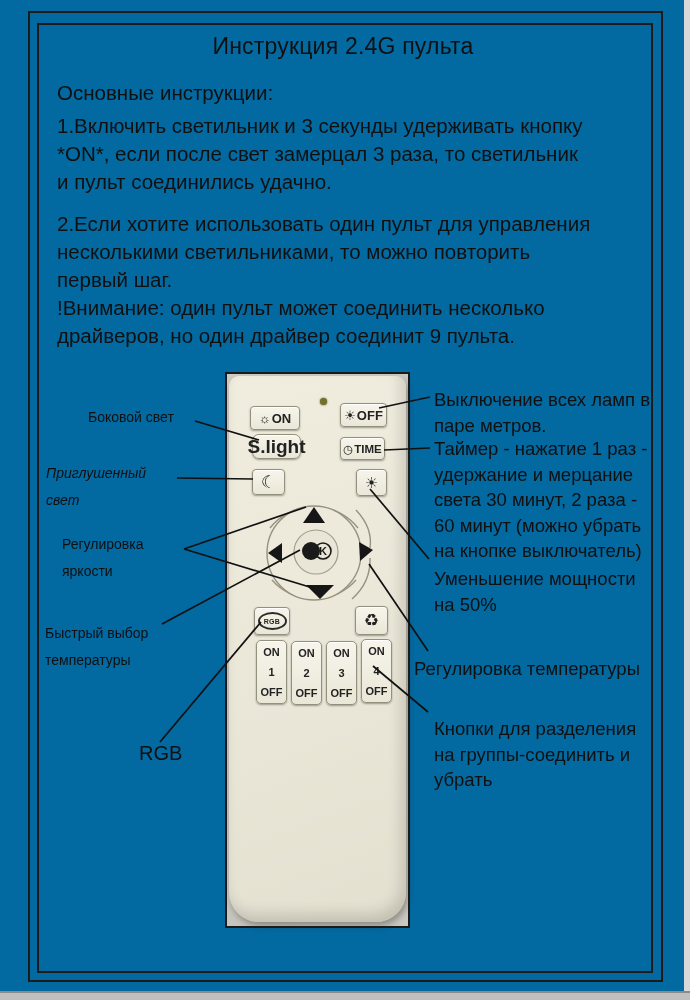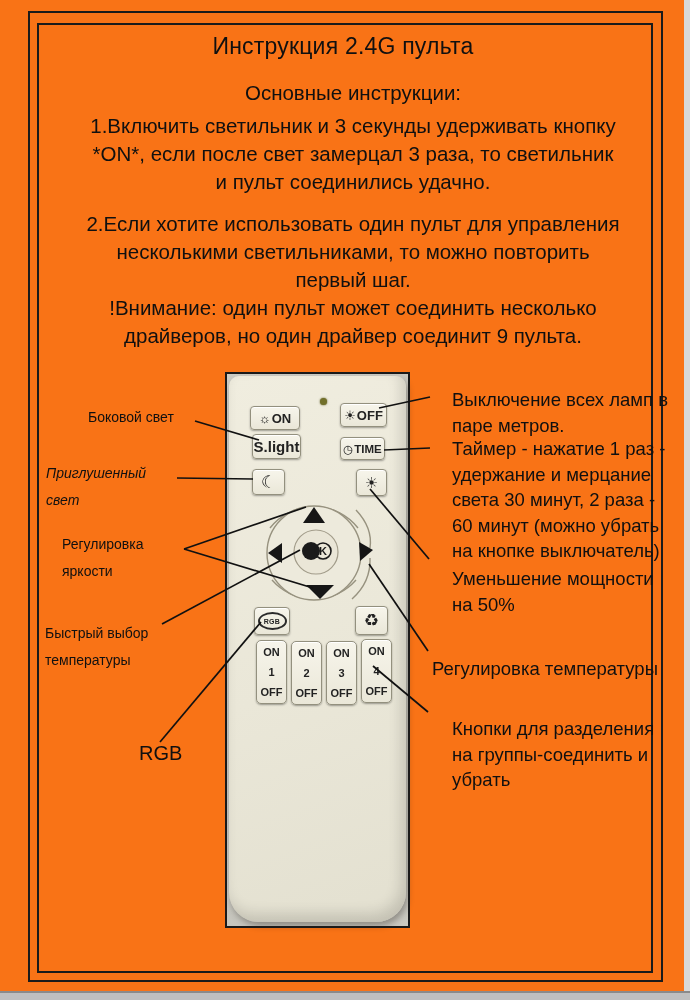--- a/index.html
+++ b/index.html
@@ -1,55 +1,55 @@
 <!DOCTYPE html>
 <html><head>
 <meta charset="utf-8">
 <style>
   html,body{margin:0;padding:0;background:#fff;}
-  #canvas{position:relative;width:690px;height:1000px;background:#f97316;
+  #canvas{position:relative;width:690px;height:1000px;background:#0369a1;
           font-family:"Liberation Sans","DejaVu Sans",sans-serif;color:#101010;overflow:hidden;}
   .frame{position:absolute;border:2px solid #1b1b1b;background:transparent;}
   #outer-frame{left:28px;top:11px;width:631px;height:967px;}
   #inner-frame{left:37px;top:23px;width:612px;height:946px;}
   #right-edge-strip{position:absolute;left:684px;top:0;width:6px;height:1000px;background:#d9d9d9;}
   #bottom-band{position:absolute;left:0;top:991px;width:690px;height:9px;background:#bfbfbf;border-top:2px solid #8a8a8a;box-sizing:border-box;}
 
   #doc-title{position:absolute;left:37px;top:33px;width:612px;text-align:center;font-size:23px;letter-spacing:.2px;}
-  .bodytext{position:absolute;left:57px;width:592px;font-size:20.5px;line-height:28px;text-align:center;}
+  .bodytext{position:absolute;left:57px;width:592px;font-size:20.5px;line-height:28px;}
   #intro-heading{top:79px;}
   #step1{top:112px;}
   #step2-block{top:210px;}
   .prewrap{white-space:pre-line;}
 
   
   #photo{position:absolute;left:225px;top:372px;width:185px;height:556px;background:linear-gradient(135deg,#cdccc4,#c4c3bb 60%,#cbcac2);border:2px solid #1a1a1a;box-sizing:border-box;}
   #remote-body{position:absolute;left:2px;top:2px;width:177px;height:546px;background:linear-gradient(160deg,#f0eddf 0%,#eae7d8 55%,#e3e0d0 100%);border-radius:10px 10px 30px 30px;box-shadow:inset -5px -8px 14px rgba(0,0,0,.14), 2px 4px 6px rgba(40,35,30,.35);}
   #led-dot{position:absolute;left:91px;top:22px;width:7px;height:7px;border-radius:50%;background:#72702a;box-shadow:0 0 2px #55531c;}
   .btn{position:absolute;display:flex;align-items:center;justify-content:center;gap:1px;
        background:linear-gradient(#f7f5eb,#eae7d8);border:1px solid #93907e;border-radius:4px;
        box-shadow:0 1px 2px rgba(0,0,0,.35), inset 0 1px 0 #fff;
        font-weight:bold;color:#222;font-size:13px;box-sizing:border-box;}
   .btn .ic{font-weight:bold;}
   #btn-on{left:21px;top:30px;width:50px;height:24px;}
   #btn-off{left:111px;top:27px;width:47px;height:24px;}
-  #btn-slight{left:23px;top:58px;width:49px;height:25px;font-size:15px;}
+  #btn-slight{left:23px;top:58px;width:49px;height:25px;font-size:19px;border-radius:7px;}
   #btn-time{left:111px;top:61px;width:45px;height:23px;font-size:11.5px;}
   #btn-moon{left:23px;top:93px;width:33px;height:26px;font-size:17px;}
   #btn-sun{left:127px;top:93px;width:31px;height:27px;font-size:15px;}
   #dpad{position:absolute;left:27px;top:118px;width:120px;height:120px;}
   #btn-rgb{left:25px;top:231px;width:36px;height:28px;}
   #btn-rgb .oval{display:flex;align-items:center;justify-content:center;width:25px;height:14px;border:2px solid #2a2a2a;border-radius:50%;font-size:7px;font-weight:bold;letter-spacing:.3px;}
   #btn-leaf{left:126px;top:230px;width:33px;height:29px;font-size:17px;}
   .group-btn{width:31px;height:64px;flex-direction:column;justify-content:space-between;padding:5px 0;font-size:11px;line-height:12px;border-radius:5px;}
   #gb1{left:27px;top:264px;} #gb2{left:62px;top:265px;} #gb3{left:97px;top:265px;} #gb4{left:132px;top:263px;}
 
   
   .callout{position:absolute;font-size:14px;line-height:27px;}
-  .callout.right{font-size:18.5px;line-height:25.5px;width:222px;margin-left:18px;}
+  .callout.right{font-size:18.5px;line-height:25.5px;width:222px;}
   #lbl-side{left:88px;top:404px;}
   #lbl-dim{left:46px;top:460px;font-style:italic;}
   #lbl-bright{left:62px;top:531px;}
   #lbl-temp-quick{left:45px;top:620px;}
   #lbl-rgb{left:139px;top:740px;font-size:20px;}
   #lbl-alloff{left:434px;top:387px;}
   #lbl-timer{left:434px;top:436px;}
   #lbl-half{left:434px;top:566px;}
   #lbl-tempadj{left:414px;top:656px;width:230px;}
   #lbl-groups{left:434px;top:716px;}

